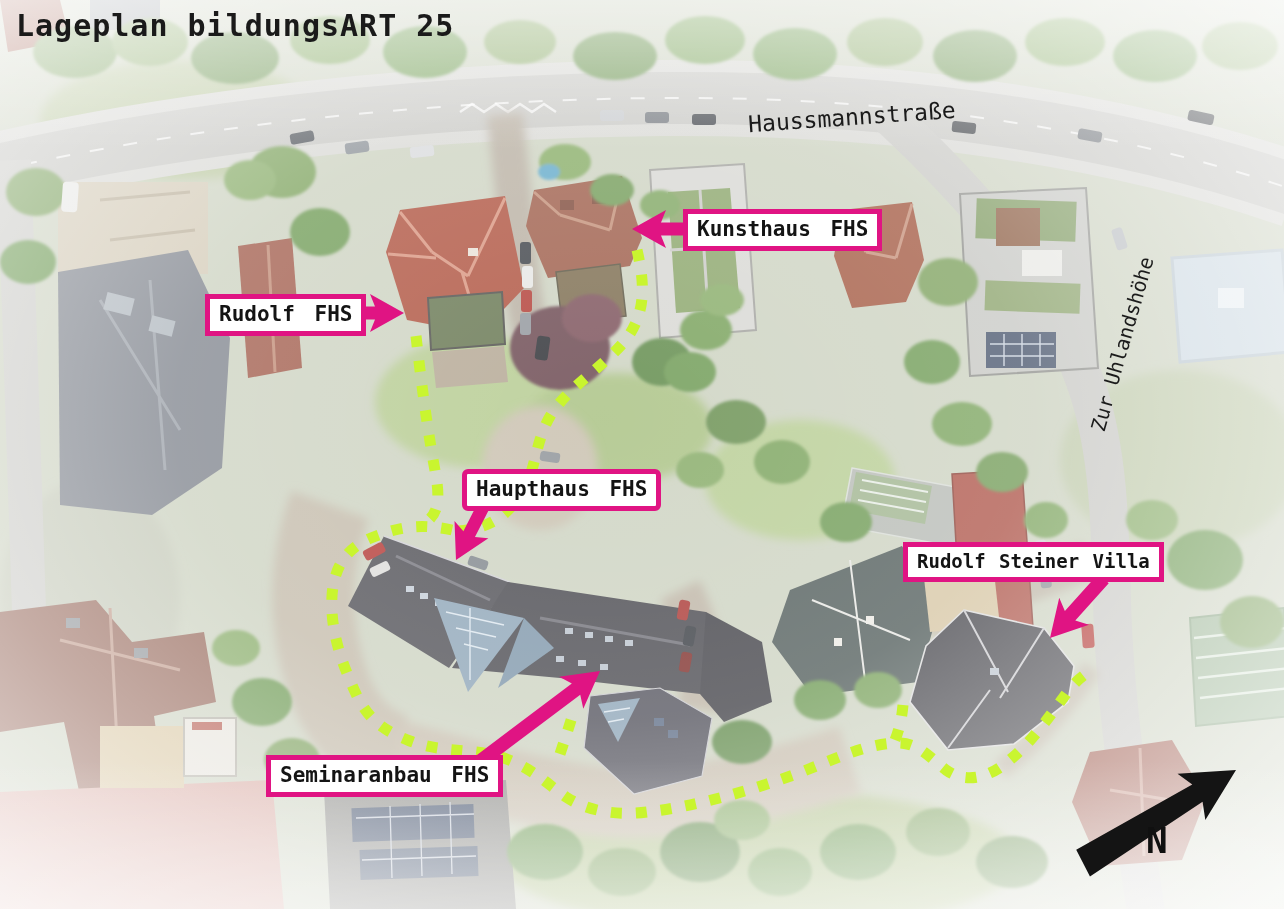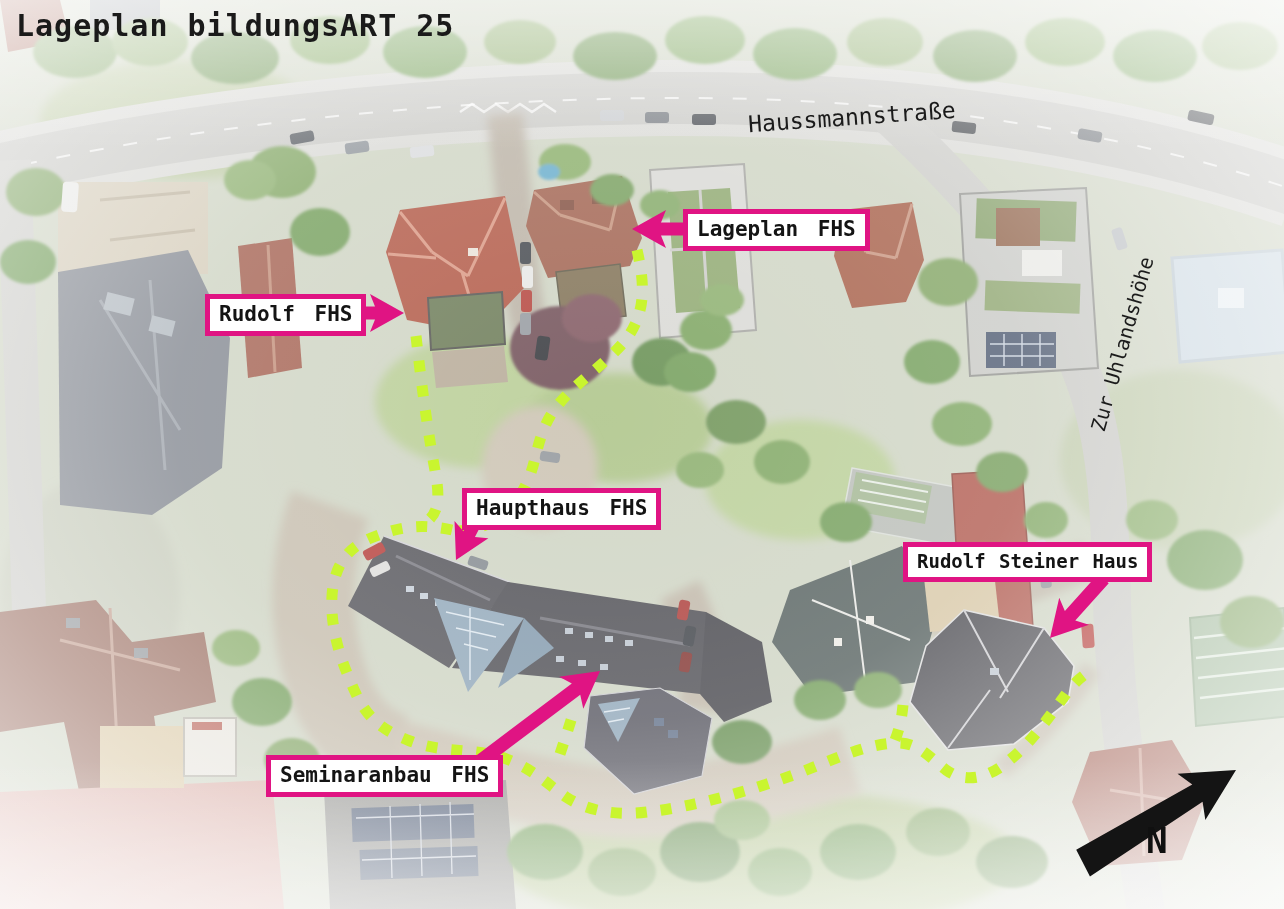--- a/index.html
+++ b/index.html
@@ -23,21 +23,21 @@
   .map-label{
     position:absolute;background:var(--label-bg,#fff);
     border:5px solid var(--magenta,#e01483);
     color:var(--label-text,#141414);
     font-weight:bold;font-size:21px;line-height:1;
     padding:5px 9px 6px;white-space:nowrap;word-spacing:7px;
     box-sizing:border-box;
   }
   .lbl-kunsthaus{left:683px;top:209px;}
   .lbl-villa{left:205px;top:294px;}
-  .lbl-haupthaus{left:462px;top:488px;}
+  .lbl-haupthaus{left:462px;top:469px;border-radius:6px;}
   .lbl-rudolf{left:903px;top:542px;font-size:19px;word-spacing:2px;}
   .lbl-seminar{left:266px;top:755px;}
   .compass-n{
     position:absolute;left:1146px;top:820px;
     font-size:36px;font-weight:bold;color:var(--compass-color,#101010);
   }
   .route{stroke:var(--route-green,#c9f52f);}
   .m-arrow{fill:var(--magenta,#e01483);}
 </style>
 </head>
@@ -349,20 +349,20 @@
   </g>
 
   <g transform="translate(1236 770) rotate(-31)">
     <path d="M 0,0 L -52,-27 L -45,-10 L -178,-14 L -180,16 L -45,10 L -52,27 Z" fill="#141414"></path>
   </g>
 </svg>
 
 <div class="title">Lageplan bildungsART 25</div>
 <div class="street street-h">Haussmannstraße</div>
 <div class="street street-u">Zur Uhlandshöhe</div>
-<div class="map-label lbl-kunsthaus">Lageplan FHS</div>
+<div class="map-label lbl-kunsthaus">Kunsthaus FHS</div>
 <div class="map-label lbl-villa">Rudolf FHS</div>
 <div class="map-label lbl-haupthaus">Haupthaus FHS</div>
-<div class="map-label lbl-rudolf">Rudolf Steiner Haus</div>
+<div class="map-label lbl-rudolf">Rudolf Steiner Villa</div>
 <div class="map-label lbl-seminar">Seminaranbau FHS</div>
 <div class="compass-n">N</div>
 
 </div>
 
 </body></html>

